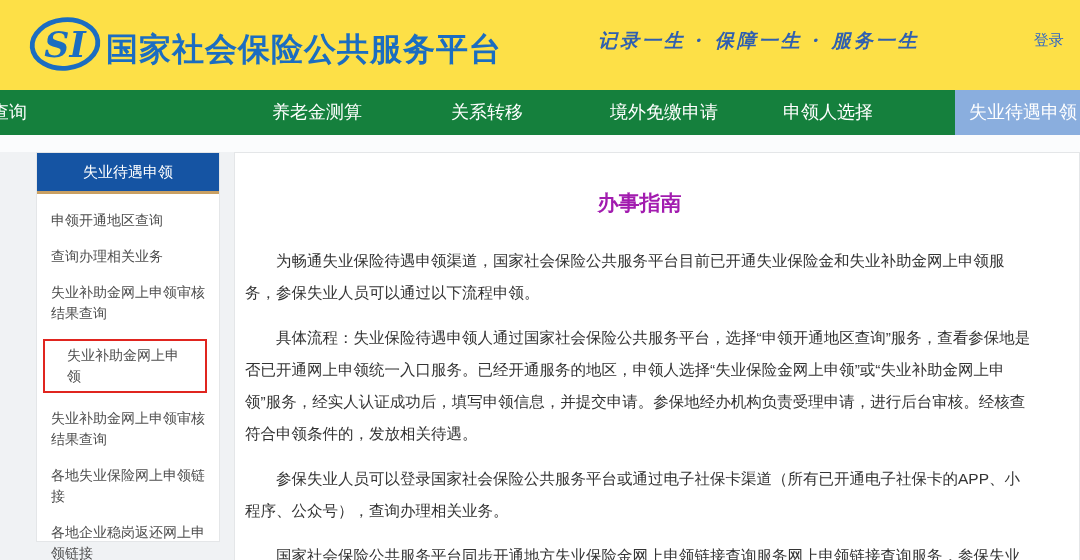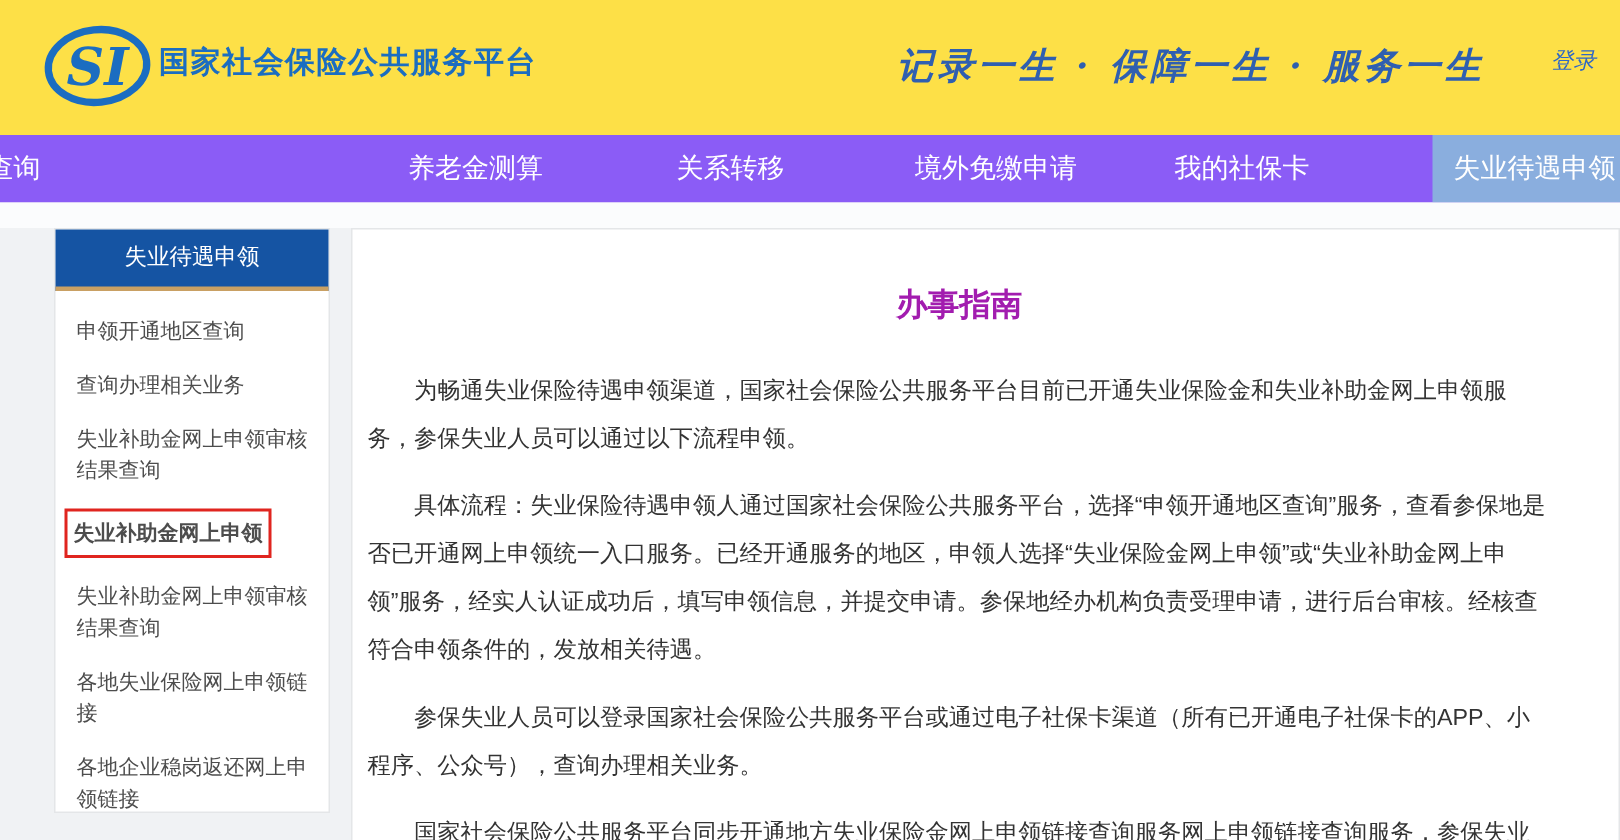--- a/index.html
+++ b/index.html
@@ -2,38 +2,38 @@
 <html><head>
 <meta charset="utf-8">
 <style>
   html,body{margin:0;padding:0;}
   body{font-family:"Liberation Sans","DejaVu Sans",sans-serif;}
   .page{position:relative;width:1080px;height:560px;overflow:hidden;background:#f0f2f4;}
 
   
   .header{position:absolute;left:0;top:0;width:1080px;height:90px;background:#fde047;padding-left:44px;}
   .logo{position:absolute;left:28px;top:14px;width:74px;height:60px;}
-  .site-title{position:absolute;left:106px;top:28px;font-size:20px;font-weight:bold;color:#1b6dc1;letter-spacing:1px;white-space:nowrap;}
-  .slogan{position:absolute;left:598px;top:28px;font-size:24px;font-weight:bold;font-style:italic;color:#2f5fb0;font-family:"DejaVu Serif","Liberation Serif",serif;letter-spacing:3px;white-space:nowrap;}
+  .site-title{position:absolute;left:106px;top:28px;font-size:32px;font-weight:bold;color:#1b6dc1;letter-spacing:1px;white-space:nowrap;}
+  .slogan{position:absolute;left:598px;top:28px;font-size:19px;font-weight:bold;font-style:italic;color:#2f5fb0;font-family:"DejaVu Serif","Liberation Serif",serif;letter-spacing:3px;white-space:nowrap;}
   .auth{position:absolute;right:14px;top:31px;font-size:15px;}
-  .auth a{color:#2e66c6;text-decoration:none;margin-left:12px;cursor:pointer;font-style:italic;}
+  .auth a{color:#2e66c6;text-decoration:none;margin-left:12px;cursor:pointer;}
 
   
-  .nav{position:absolute;left:0;top:90px;width:1080px;height:45px;background:#8b5cf6;}
+  .nav{position:absolute;left:0;top:90px;width:1080px;height:45px;background:#15803d;}
   .nav-item{position:absolute;top:0;height:45px;line-height:45px;color:#ffffff;font-size:18px;white-space:nowrap;cursor:pointer;}
   .nav-item.center{transform:translateX(-50%);}
   .nav-item.active{background:#8aaede;padding:0 14px;}
 
   
   .sidebar{position:absolute;left:36px;top:152px;width:184px;height:390px;background:#ffffff;border:1px solid #e4e6e8;box-sizing:border-box;}
   .sidebar-header{height:38px;line-height:38px;background:#1554a3;color:#ffffff;font-size:15px;text-align:center;border-bottom:3px solid #c9a063;}
   .sidebar-list{list-style:none;margin:0;padding:16px 12px 0 14px;}
   .sidebar-list li{font-size:14px;color:#4d4d4d;line-height:1.5;margin-bottom:15px;cursor:pointer;}
   .sidebar-list li.active{color:#f08c1e;}
-  .hl-red{display:inline-block;border:2px solid #e0251f;padding:4px 4px;margin-left:-8px;font-weight:bold;}
+  .hl-red{display:inline-block;border:2px solid #e0251f;padding:4px 22px;margin-left:-8px;}
 
   
   .band{position:absolute;left:0;top:135px;width:1080px;height:17px;background:#fbfcfd;}
   .content{position:absolute;left:234px;top:152px;width:846px;height:430px;background:#ffffff;border:1px solid #e4e6e8;box-sizing:border-box;padding:36px 45px 0 10px;}
   .content-title{text-align:center;font-size:21px;font-weight:600;color:#a21caf;margin:0 0 28px 0;}
   .content p{font-size:15.5px;line-height:32px;color:#333333;text-indent:2em;margin:0 0 13px 0;}
 </style>
 </head>
 <body>
 
@@ -50,21 +50,21 @@
       <a>登录</a>
       <a>注册</a>
     </div>
   </div>
 
   <div class="nav">
     <div class="nav-item" style="left:-9px">查询</div>
     <div class="nav-item center" style="left:317px">养老金测算</div>
     <div class="nav-item center" style="left:487px">关系转移</div>
     <div class="nav-item center" style="left:664px">境外免缴申请</div>
-    <div class="nav-item center" style="left:828px">我的社保卡</div>
+    <div class="nav-item center" style="left:828px">申领人选择</div>
     <div class="nav-item active" style="left:955px">失业待遇申领</div>
   </div>
 
   <div class="band"></div>
 
   <div class="sidebar">
     <div class="sidebar-header">失业待遇申领</div>
     <ul class="sidebar-list">
       <li>申领开通地区查询</li>
       <li>查询办理相关业务</li>

